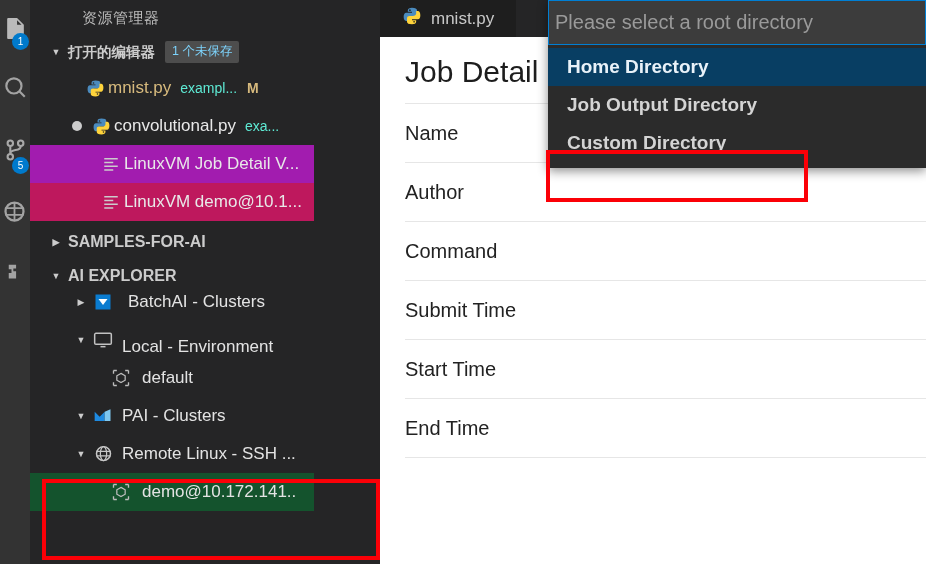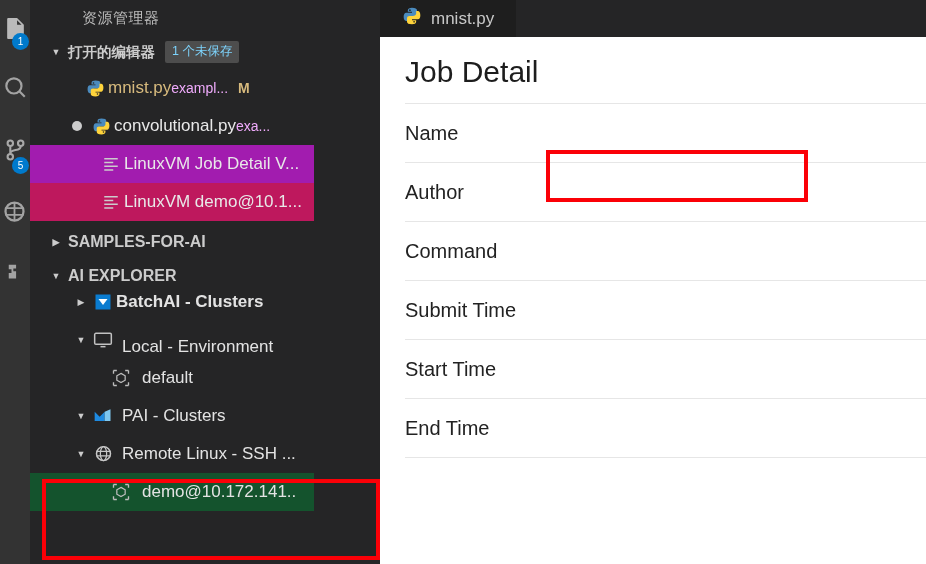--- a/index.html
+++ b/index.html
@@ -70,21 +70,21 @@
   }
   .row.selected { background: #be185d; }
   .row.focused  { background: #a21caf; }
   .row .dirty-dot {
     width: 10px; height: 10px; border-radius: 50%;
     background: #cccccc; margin-left: 42px; margin-right: 6px; flex: none;
   }
   .ficon { width: 26px; flex: none; display: flex; align-items: center; justify-content: center; }
   .fname { color: #e8e8e8; }
   .fname.py { color: #d7ba7d; }
-  .fdesc { font-size: 14px; color: #f0abfc; }
+  .fdesc { margin-left: 9px; font-size: 14px; color: #5eead4; }
   .fmod  { margin-left: 10px; font-size: 14px; color: #d7ba7d; font-weight: bold; }
 
   .tree-row {
     height: 38px; display: flex; align-items: center;
     font-size: 17px; color: #e3e3e3; white-space: nowrap;
   }
   .tree-row.sel { background: #14532d; }
   .tw2 {
     width: 18px; flex: none; text-align: center;
     font-size: 9px; color: #cccccc;
@@ -259,21 +259,21 @@
     <div style="position:relative;margin-top:-10px;z-index:1;">
 
       <div class="tree-row" style="padding-left:42px;">
         <span class="tw2">▶</span>
         <span class="ficon">
           <svg width="18" height="18" viewBox="0 0 24 24">
               <rect x="2" y="2" width="20" height="20" fill="#0a7cd0"></rect>
               <path d="M6 8h12l-6 8z" fill="#fff"></path>
             </svg>
         </span>
-        <span style="margin-left:0;font-weight:bold;">BatchAI - Clusters</span>
+        <span style="margin-left:12px;">BatchAI - Clusters</span>
       </div>
 
       <div class="tree-row" style="padding-left:42px;">
         <span class="tw2">▼</span>
         <span class="ficon">
           <svg width="20" height="20" viewBox="0 0 24 24">
             <rect x="2" y="4" width="20" height="13" rx="1.5" fill="none" stroke="#c2c2c2" stroke-width="1.8"></rect>
             <path d="M9 20h6" stroke="#c2c2c2" stroke-width="1.8"></path>
           </svg>
         </span>
@@ -353,17 +353,33 @@
       </div>
     <div class="jd-row">
         <span>Start Time</span>
       </div>
     <div class="jd-row">
         <span>End Time</span>
       </div>
     <div style="border-top:1px solid #e6e6e6;height:1px;"></div>
   </div>
 
+  <div class="quickpick">
+    <div class="qp-inputwrap">
+      <input class="qp-input" type="text" placeholder="Please select a root directory" style="">
+    </div>
+    <div class="qp-list">
+      <div class="qp-item active">
+        <span>Home Directory</span>
+      </div>
+      <div class="qp-item">
+        <span>Job Output Directory</span>
+      </div>
+      <div class="qp-item">
+        <span>Custom Directory</span>
+      </div>
+    </div>
+  </div>
 
   <div class="redbox" style="left:546px; top:150px; width:262px; height:52px;"></div>
   <div class="redbox" style="left:42px; top:479px; width:338px; height:81px;"></div>
 
 </div>
 
 </body></html>

